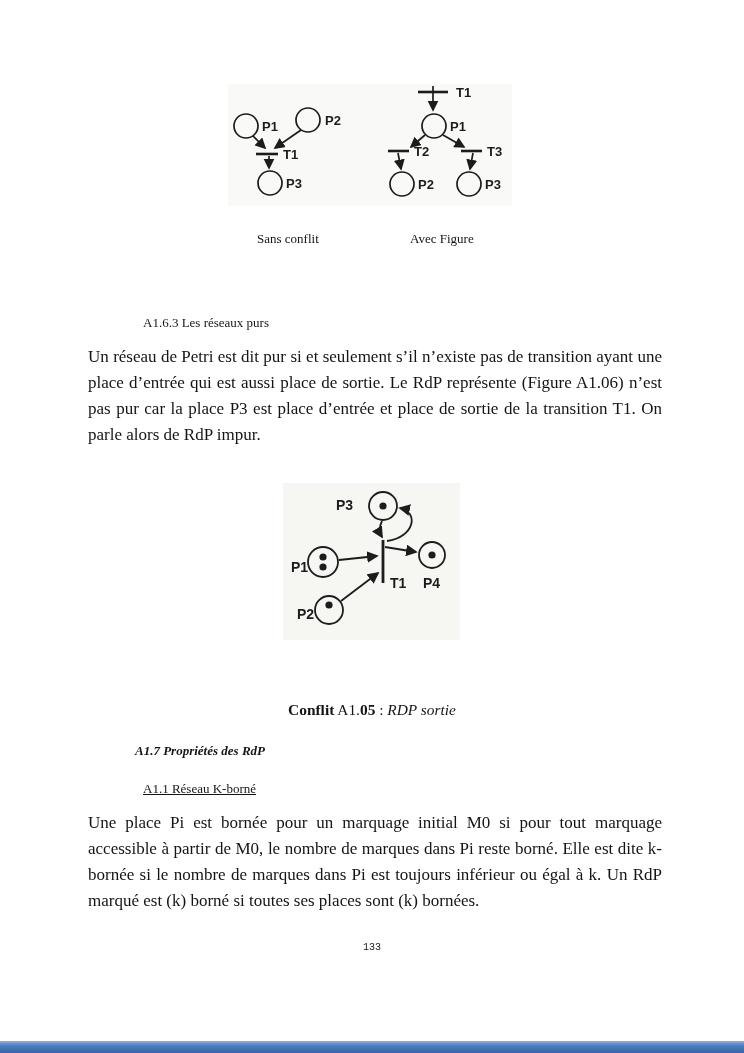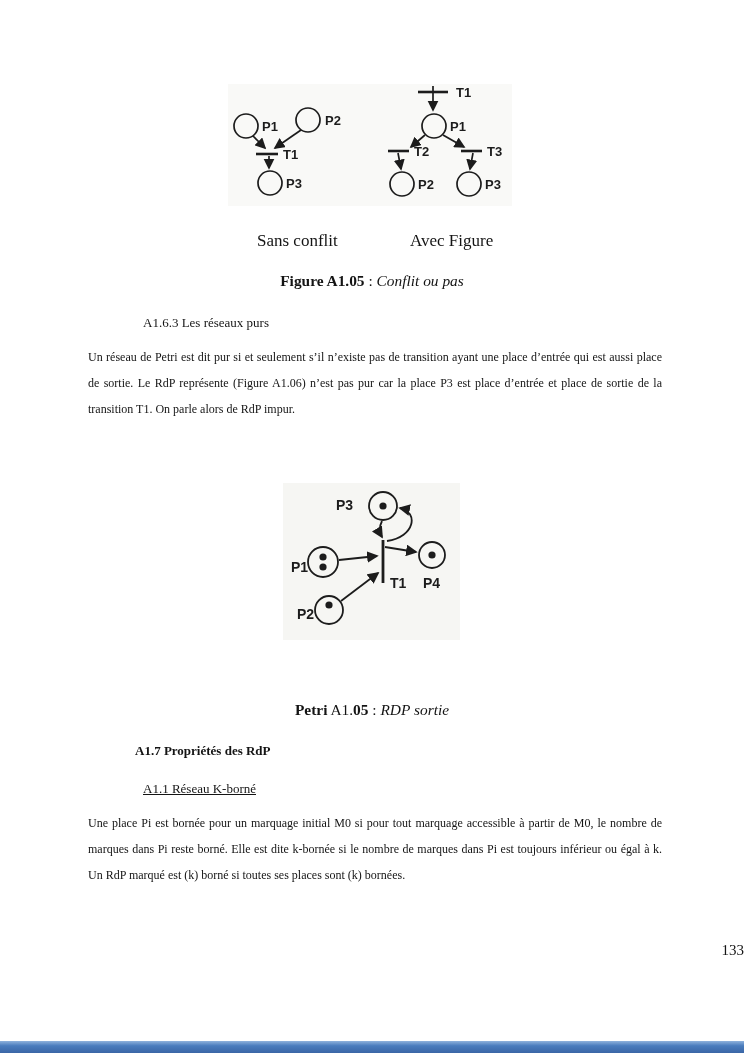--- a/index.html
+++ b/index.html
@@ -2,26 +2,26 @@
 <html><head>
 <meta charset="utf-8">
 <style>
   * { margin:0; padding:0; box-sizing:border-box; }
   html,body { background:#ffffff; }
   .page {
     position:relative; width:744px; height:1053px; background:#ffffff;
     font-family:"Liberation Serif", serif; color:#141414; overflow:hidden;
   }
   .abs { position:absolute; }
-  .body-text { font-size:12px; line-height:26px; text-align:justify; }
+  .body-text { font-size:17px; line-height:26px; text-align:justify; }
   .heading { font-size:13px; line-height:20px; white-space:nowrap; }
-  .bold-italic { font-weight:bold; }
+  .bold-italic { font-weight:bold; font-style:italic; }
   .caption { font-size:15.4px; text-align:center; }
-  .figlabel { font-size:17px; white-space:nowrap; }
-  .pagenum { font-size:15px; text-align:right; }
+  .figlabel { font-size:13px; white-space:nowrap; }
+  .pagenum { font-size:10px; text-align:center;font-family:Liberation Mono, monospace; }
   .fig-bg1 { background:#f9f9f7; }
   .fig-bg2 { background:#f6f6f3; }
   svg text { font-family:"Liberation Sans", sans-serif; font-weight:bold; }
   .bottom-bar {
     left:0; top:1041px; width:744px; height:12px;
     background:linear-gradient(180deg,#8fb2dc 0%, #4a7cbd 40%, #3a66a6 100%);
   }
 </style>
 </head>
 <body>
@@ -66,21 +66,20 @@
       <text x="186" y="72">T2</text>
       <text x="259" y="72">T3</text>
       <text x="190" y="105">P2</text>
       <text x="257" y="105">P3</text>
     </g>
   </svg>
 
   <span class="abs figlabel" style="left:257px; top:231px;">Sans conflit</span>
   <span class="abs figlabel" style="left:410px; top:231px;">Avec Figure</span>
 
-  <div class="abs caption" style="left:0; top:272px; width:744px;"><b>Figure A1.05</b><span> : </span><i>Conflit ou pas</i></div>
 
   <div class="abs heading" style="left:143px; top:313px;">A1.6.3 Les réseaux purs</div>
 
   <p class="abs body-text" style="left:88px; top:344px; width:574px;">Un réseau de Petri est dit pur si et seulement s’il n’existe pas de transition ayant une place d’entrée qui est aussi place de sortie. Le RdP représente (Figure A1.06) n’est pas pur car la place P3 est place d’entrée et place de sortie de la transition T1. On parle alors de RdP impur.</p>
 
   <svg class="abs fig-bg2" style="left:283px; top:483px;" width="177" height="157" viewBox="0 0 177 157">
     <defs>
       <marker id="arr2" viewBox="0 0 10 10" refX="8.5" refY="5" markerWidth="6.5" markerHeight="6.5" orient="auto">
         <path d="M0,0 L10,5 L0,10 z" fill="#1c1c1c"></path>
       </marker>
@@ -106,21 +105,21 @@
     </g>
     <g fill="#1c1c1c" font-size="14">
       <text x="53" y="27">P3</text>
       <text x="8" y="89">P1</text>
       <text x="14" y="136">P2</text>
       <text x="107" y="105">T1</text>
       <text x="140" y="105">P4</text>
     </g>
   </svg>
 
-  <div class="abs caption" style="left:0; top:701px; width:744px;"><b>Petri</b><span> A1.</span><b>05</b><span> : </span><i>RDP sortie</i></div>
+  <div class="abs caption" style="left:0; top:701px; width:744px;"><b>Conflit</b><span> A1.</span><b>05</b><span> : </span><i>RDP sortie</i></div>
 
   <div class="abs heading bold-italic" style="left:135px; top:741px;">A1.7 Propriétés des RdP</div>
 
   <div class="abs heading" style="left:143px; top:779px;text-decoration:underline;">A1.1 Réseau K-borné</div>
 
   <p class="abs body-text" style="left:88px; top:810px; width:574px;">Une place Pi est bornée pour un marquage initial M0 si pour tout marquage accessible à partir de M0, le nombre de marques dans Pi reste borné. Elle est dite k-bornée si le nombre de marques dans Pi est toujours inférieur ou égal à k. Un RdP marqué est (k) borné si toutes ses places sont (k) bornées.</p>
 
   <div class="abs pagenum" style="left:0; top:942px; width:744px;">133</div>
 
   <div class="abs bottom-bar"></div>

